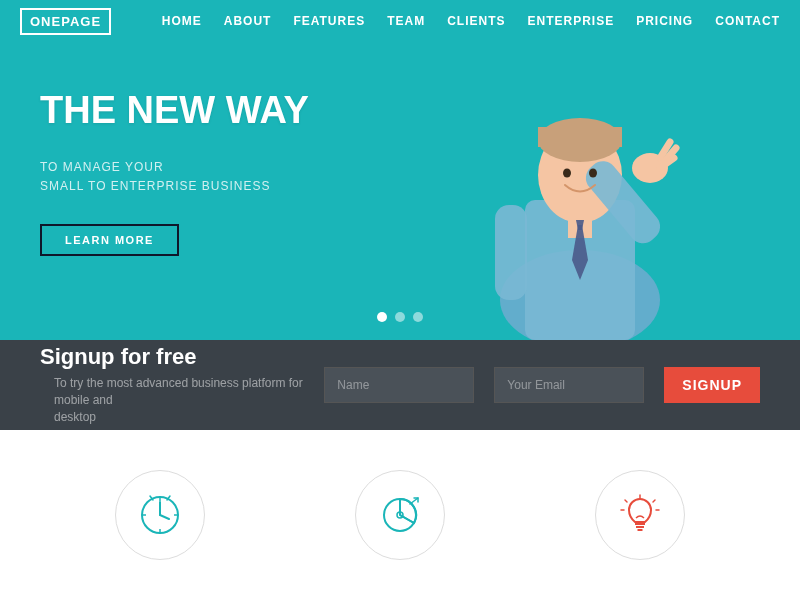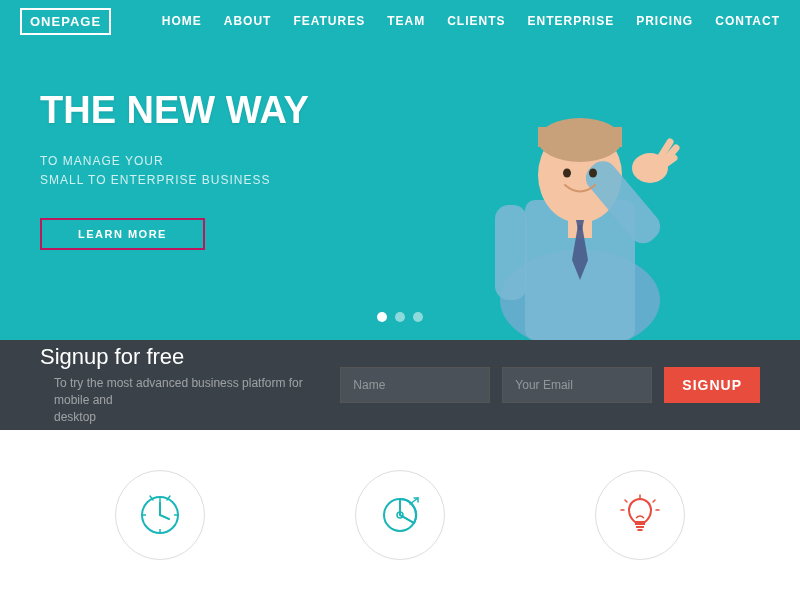--- a/index.html
+++ b/index.html
@@ -51,37 +51,37 @@
     .hero-content {
       position: absolute;
       left: 40px;
       top: 90px;
     }
     .hero-title {
       color: white;
       font-size: 38px;
       font-weight: 900;
       line-height: 1.1;
-      margin-bottom: 20px;
+      margin-bottom: 26px;
       text-shadow: 0 1px 3px rgba(0,0,0,0.1);
     }
     .hero-subtitle {
       color: rgba(255,255,255,0.8);
       font-size: 12px;
       font-weight: normal;
       letter-spacing: 1px;
       line-height: 1.6;
       margin-bottom: 28px;
       text-transform: uppercase;
     }
     .hero-btn {
-      border: 2px solid #be185d;
+      border: 2px solid #0f172a;
       color: white;
       background: transparent;
-      padding: 8px 36px;
+      padding: 8px 23px;
       font-size: 11px;
       font-weight: bold;
       letter-spacing: 1.5px;
       cursor: pointer;
       text-transform: uppercase;
     }
 
     
     .hero-person {
       position: absolute;
@@ -122,33 +122,33 @@
       background: #3a4148;
       display: flex;
       align-items: center;
       padding: 0 40px;
       justify-content: space-between;
     }
     .signup-text-area {}
     .signup-title {
       color: white;
       font-size: 22px;
-      font-weight: 400;
+      font-weight: 700;
       margin-bottom: 5px;
     }
     .signup-desc {
       color: rgba(255,255,255,0.5);
       font-size: 12px;
       line-height: 1.4;
       margin-left: 14px;
     }
     .signup-form {
       display: flex;
       align-items: center;
-      gap: 12px;
+      gap: 20px;
       padding-left: 16px;
     }
     .signup-input {
       height: 36px;
       width: 150px;
       padding: 0 12px;
       border: 1px solid #555;
       background: #4a5158;
       color: rgba(255,255,255,0.7);
       font-size: 12px;

